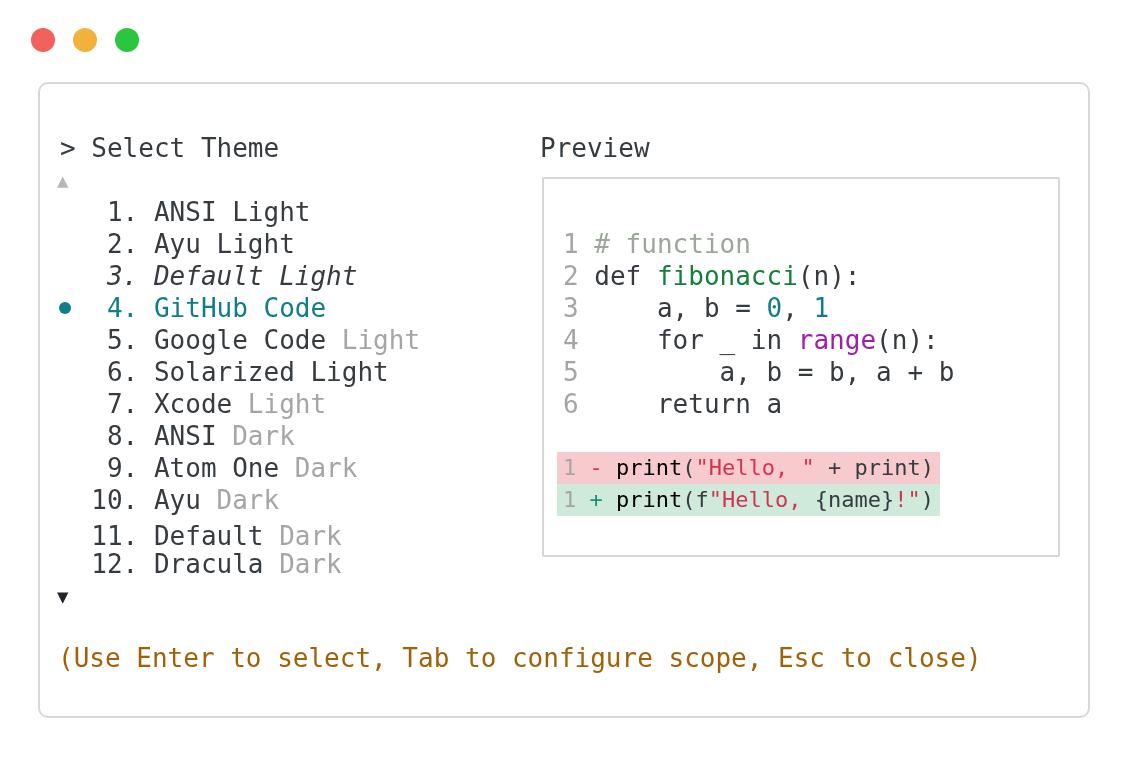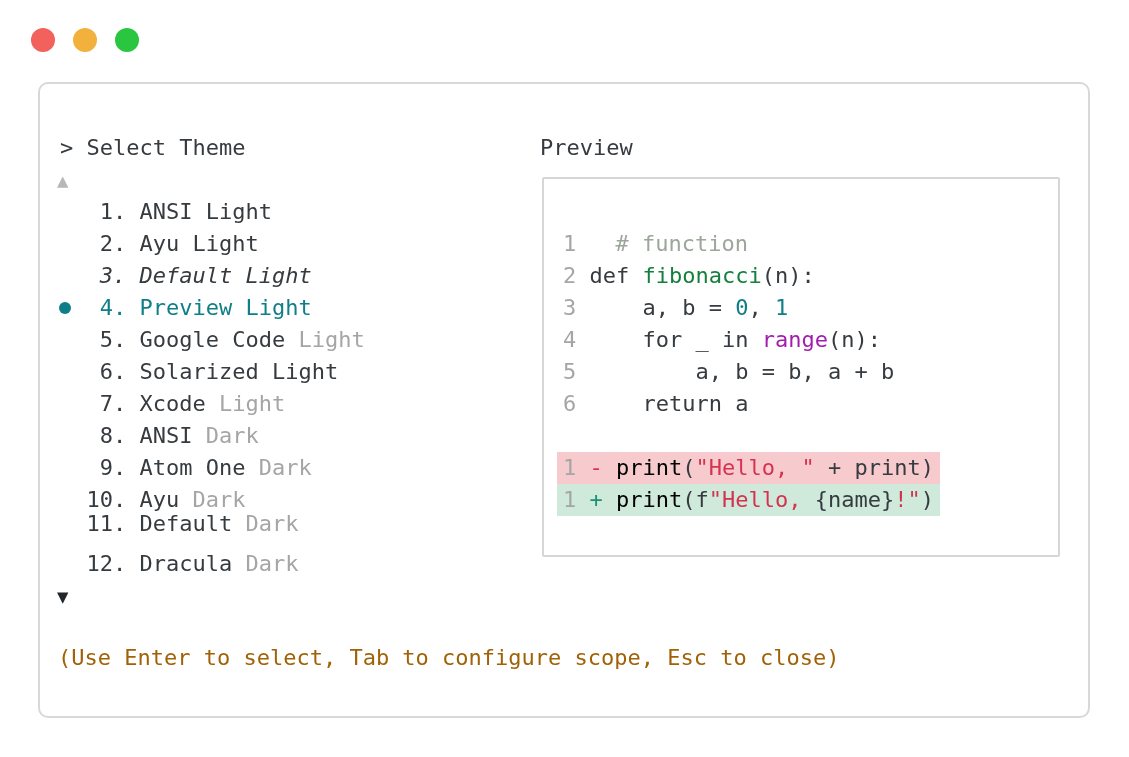--- a/index.html
+++ b/index.html
@@ -12,27 +12,27 @@
   .traffic{position:absolute;top:28px;left:31px;display:flex;gap:18px;}
   .light{width:24px;height:24px;border-radius:50%;border:none;padding:0;cursor:pointer;}
   
   .panel{
     position:absolute;left:38px;top:82px;width:1052px;height:636px;
     border:2px solid #d8d8d8;border-radius:10px;background:#ffffff;box-sizing:border-box;
   }
   
   .row{
     position:absolute;left:60px;height:32px;
-    font-size:22px;line-height:32px;white-space:pre;color:#363b40;
+    font-size:26px;line-height:32px;white-space:pre;color:#363b40;
   }
   .listrow{cursor:pointer;}
   .c-dark{color:#363b40;}
   .c-gray{color:#a5a5a5;}
   .c-teal{color:#0f7e88;}
-  .c-comment{color:#9ca69b;margin-left:26px;}
+  .c-comment{color:#9ca69b;}
   .c-func{color:#15803d;}
   .c-blue1{color:#000000;}
   .c-blue2{color:#a21caf;}
   .c-str{color:#d53250;}
   .c-minus{color:#d53250;}
   .c-plus{color:#1a9078;}
   .scroll-ind{
     position:absolute;font-size:19px;line-height:32px;cursor:pointer;
     background:none;border:none;padding:0;font-family:inherit;
   }
@@ -72,28 +72,28 @@
 
 <button class="scroll-ind up-ind">▲</button>
 <button class="scroll-ind down-ind">▼</button>
 
 <div class="bullet"></div>
 
 <div>
     <div class="row listrow" style="top: 196px;"><span class="c-dark">   1. </span><span class="c-dark">ANSI Light</span></div>
     <div class="row listrow" style="top: 228px;"><span class="c-dark">   2. </span><span class="c-dark">Ayu Light</span></div>
     <div class="row listrow" style="top: 260px; font-style: italic;"><span class="c-dark">   3. </span><span class="c-dark">Default Light</span></div>
-    <div class="row listrow" style="top: 292px;"><span class="c-teal">   4. </span><span class="c-teal">Preview Light</span></div>
+    <div class="row listrow" style="top: 292px;"><span class="c-teal">   4. </span><span class="c-teal">GitHub Code</span></div>
     <div class="row listrow" style="top: 324px;"><span class="c-dark">   5. </span><span class="c-dark">Google Code</span><span class="c-gray"> Light</span></div>
     <div class="row listrow" style="top: 356px;"><span class="c-dark">   6. </span><span class="c-dark">Solarized Light</span></div>
     <div class="row listrow" style="top: 388px;"><span class="c-dark">   7. </span><span class="c-dark">Xcode</span><span class="c-gray"> Light</span></div>
     <div class="row listrow" style="top: 420px;"><span class="c-dark">   8. </span><span class="c-dark">ANSI</span><span class="c-gray"> Dark</span></div>
     <div class="row listrow" style="top: 452px;"><span class="c-dark">   9. </span><span class="c-dark">Atom One</span><span class="c-gray"> Dark</span></div>
     <div class="row listrow" style="top: 484px;"><span class="c-dark">  10. </span><span class="c-dark">Ayu</span><span class="c-gray"> Dark</span></div>
-    <div class="row listrow" style="top: 508px; text-align: right;"><span class="c-dark">  11. </span><span class="c-dark">Default</span><span class="c-gray"> Dark</span></div>
+    <div class="row listrow" style="top: 520px; text-align: right;"><span class="c-dark">  11. </span><span class="c-dark">Default</span><span class="c-gray"> Dark</span></div>
     <div class="row listrow" style="top: 548px;"><span class="c-dark">  12. </span><span class="c-dark">Dracula</span><span class="c-gray"> Dark</span></div>
   </div>
 
 <div class="preview-box"></div>
 <div>
     <div class="row codeline" style="top: 228px;"><span class="c-gray">1 </span><span class="c-comment"># function</span></div>
     <div class="row codeline" style="top: 260px;"><span class="c-gray">2 </span><span class="c-dark">def </span><span class="c-func">fibonacci</span><span class="c-dark">(n):</span></div>
     <div class="row codeline" style="top: 292px;"><span class="c-gray">3 </span><span class="c-dark">    a, b = </span><span class="c-teal">0</span><span class="c-dark">, </span><span class="c-teal">1</span></div>
     <div class="row codeline" style="top: 324px;"><span class="c-gray">4 </span><span class="c-dark">    for _ in </span><span class="c-blue2">range</span><span class="c-dark">(n):</span></div>
     <div class="row codeline" style="top: 356px;"><span class="c-gray">5 </span><span class="c-dark">        a, b = b, a + b</span></div>

